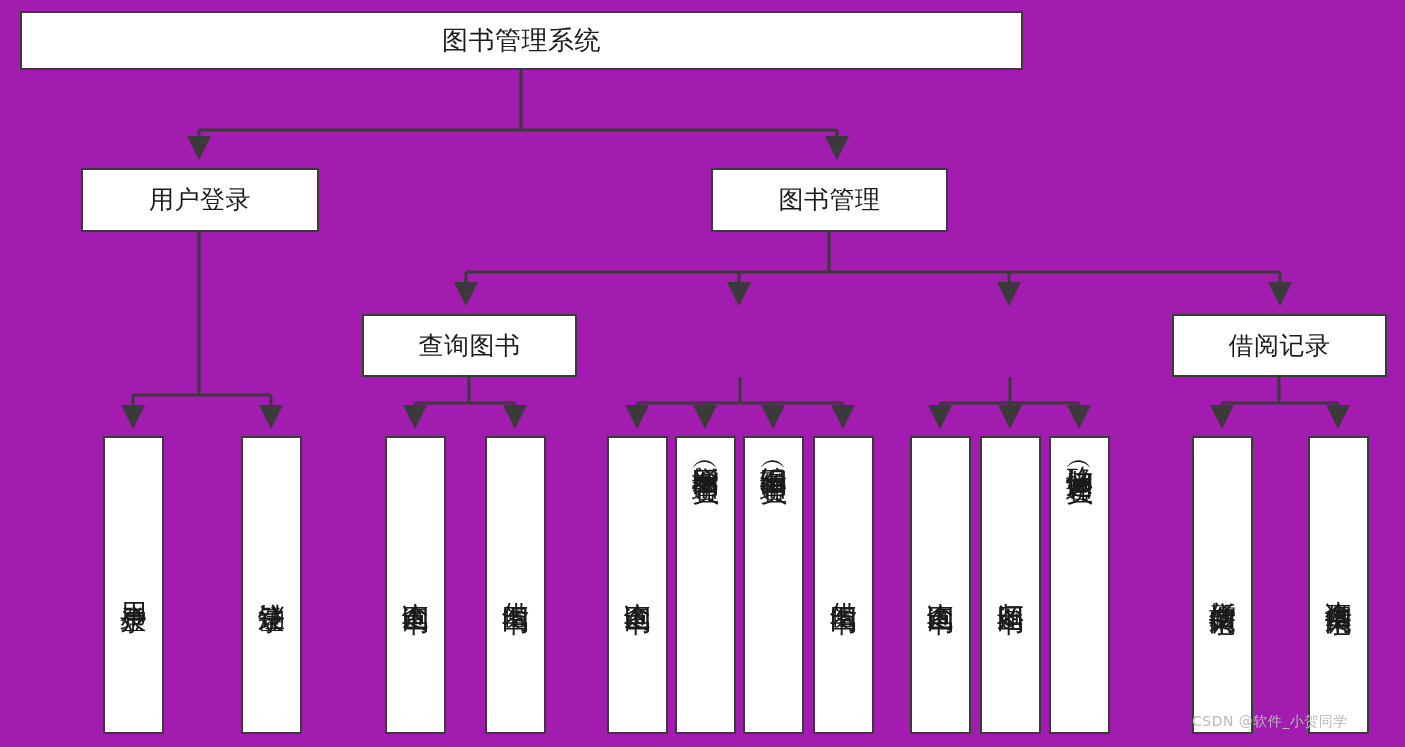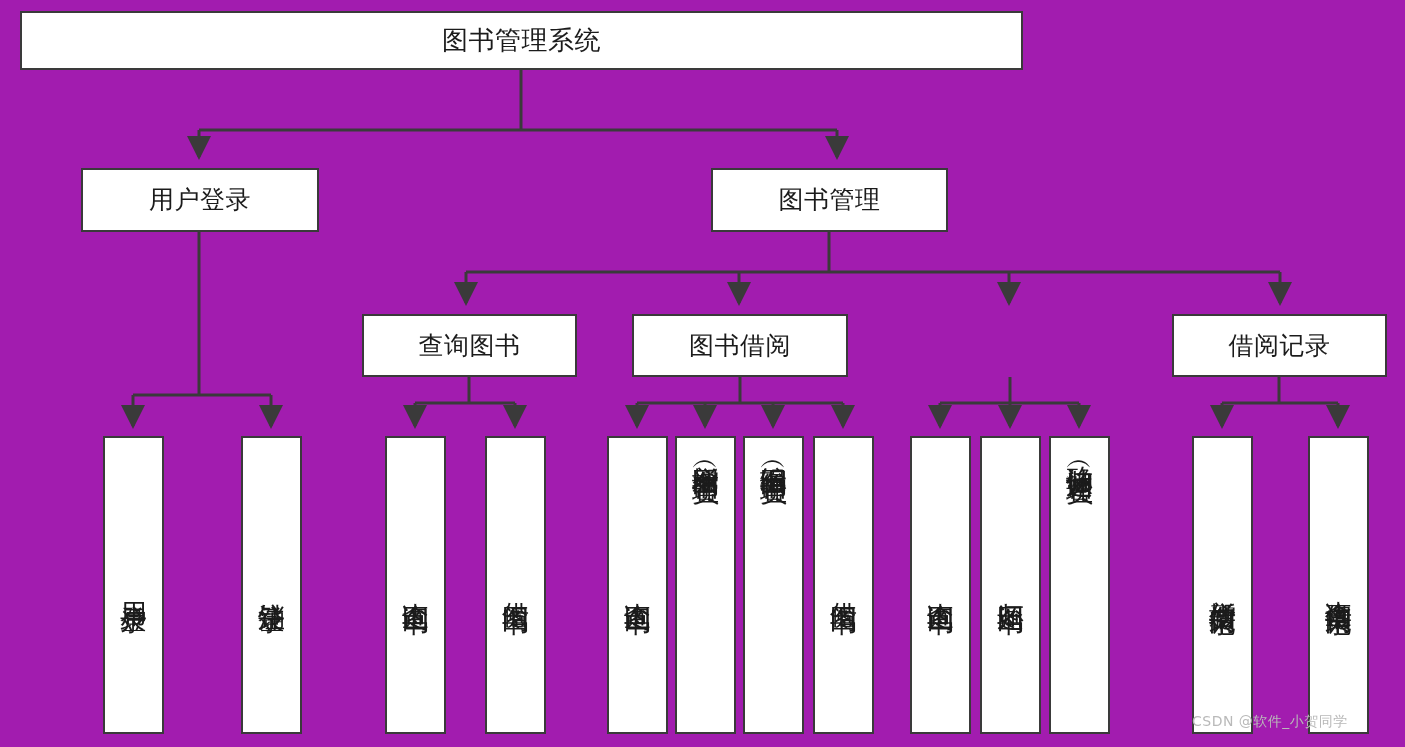--- a/index.html
+++ b/index.html
@@ -135,23 +135,20 @@
   <div class="node h" style="left:81px; top:168px; width:238px; height:64px;">
     <span class="label">用户登录</span>
   </div>
   <div class="node h" style="left:711px; top:168px; width:237px; height:64px;">
     <span class="label">图书管理</span>
   </div>
 
   <div class="node h" style="left:362px; top:314px; width:215px; height:63px;">
     <span class="label">查询图书</span>
   </div>
-  <div class="node h" style="left:632px; top:314px; width:216px; height:63px;">
-    <span class="label">图书借阅</span>
-  </div>
   <div class="node h" style="left:1172px; top:314px; width:215px; height:63px;font-family:Liberation Serif, serif;">
     <span class="label">借阅记录</span>
   </div>
 
   <div class="node v mid" style="left:103px; top:436px; width:61px; height:298px;">
     <span class="label">用户登录</span>
   </div>
   <div class="node v mid" style="left:241px; top:436px; width:61px; height:298px;">
     <span class="label">注销登录</span>
   </div>

